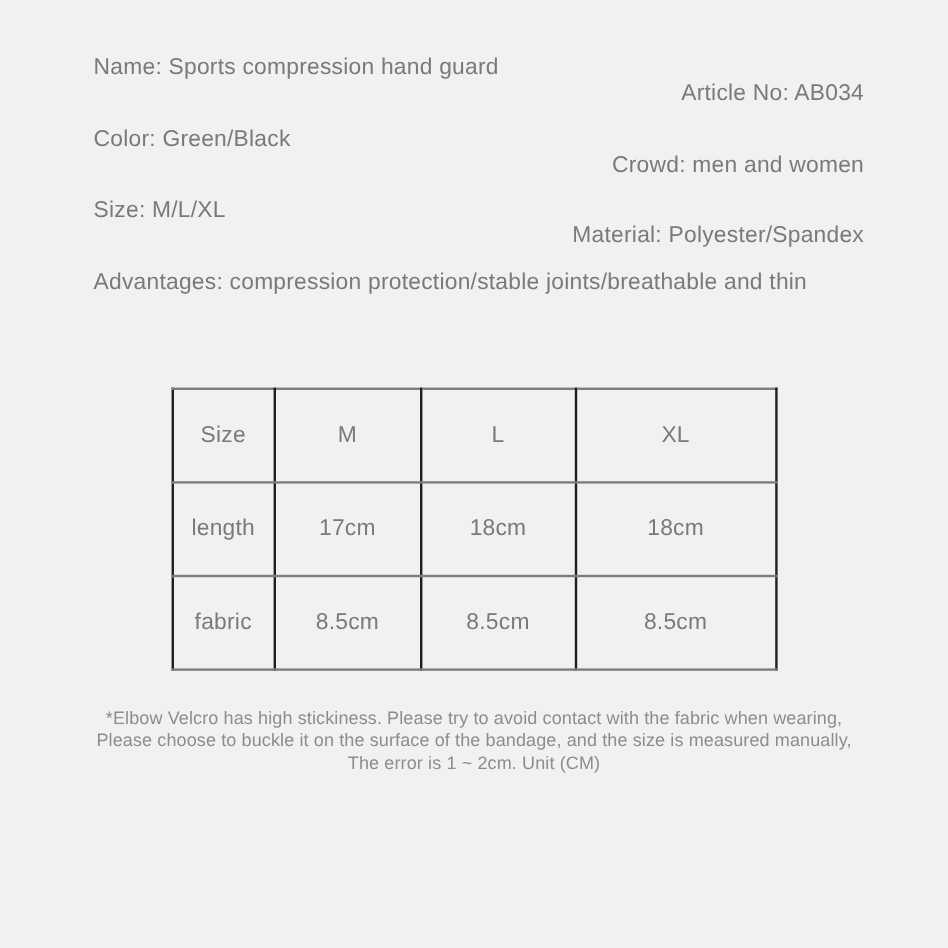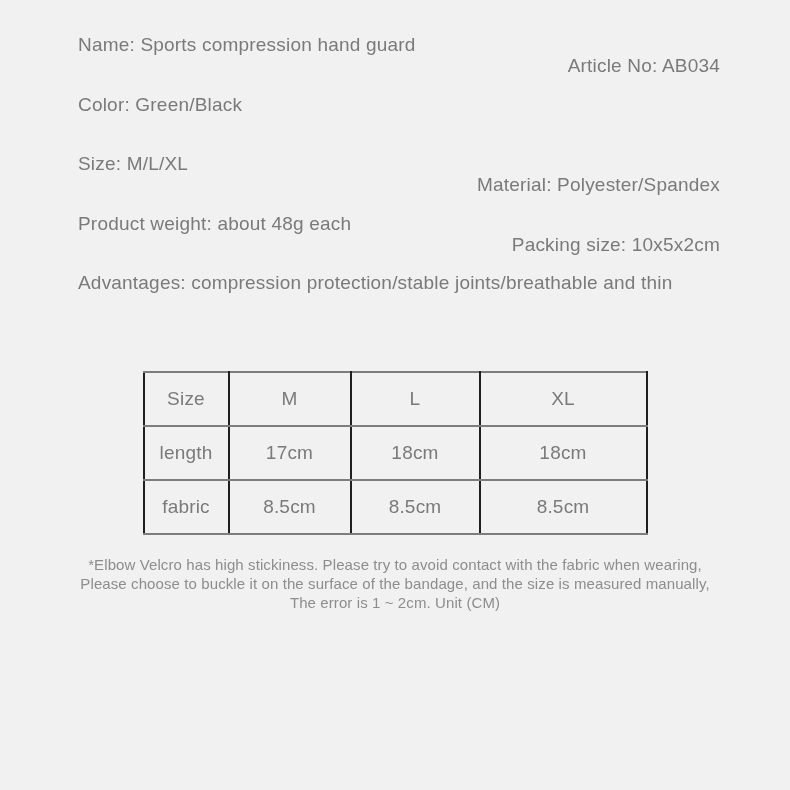--- a/index.html
+++ b/index.html
@@ -12,21 +12,21 @@
     background: #f1f1f1;
     font-family: "Liberation Sans", sans-serif;
     overflow: hidden;
   }
   .sheet {
     position: relative;
     width: 790px;
     height: 790px;
   }
   .info-list {
-    padding-top: 35px;
+    padding-top: 47px;
   }
   .info-row {
     height: 59.5px;
     display: flex;
     justify-content: space-between;
     align-items: flex-start;
     padding-left: 78px;
     padding-right: 70px;
     font-size: 19px;
     letter-spacing: 0.2px;
@@ -52,51 +52,48 @@
     border-width: 2px;
     
     border-color: #7d7d7d #1f1f1f;
     height: 52px;
     text-align: center;
     vertical-align: middle;
     font-size: 19px;
     letter-spacing: 0.2px;
     color: #7a7a7a;
     background: #f1f1f1;
-    padding: 0;
+    padding: 12px;
   }
   .footnote {
-    margin-top: 20px;
+    margin-top: 30px;
     text-align: center;
     font-size: 15px;
     line-height: 19.2px;
     letter-spacing: 0.1px;
     color: #8d8d8d;
   }
 </style>
 </head>
 <body>
 
 <div class="sheet">
 
   <div class="info-list">
     <div class="info-row">
       <span class="info-left">Name: Sports compression hand guard</span>
       <span class="info-right">Article No: AB034</span>
     </div>
     <div class="info-row">
       <span class="info-left">Color: Green/Black</span>
+      <span class="info-right">Crowd: men and women</span>
     </div>
     <div class="info-row">
       <span class="info-left">Size: M/L/XL</span>
       <span class="info-right">Material: Polyester/Spandex</span>
-    </div>
-    <div class="info-row">
-      <span class="info-left">Product weight: about 48g each</span>
-      <span class="info-right">Packing size: 10x5x2cm</span>
     </div>
     <div class="info-row">
       <span class="info-left">Advantages: compression protection/stable joints/breathable and thin</span>
     </div>
   </div>
 
   <table class="size-table">
     <colgroup>
       <col style="width:85px">
       <col style="width:122px">

